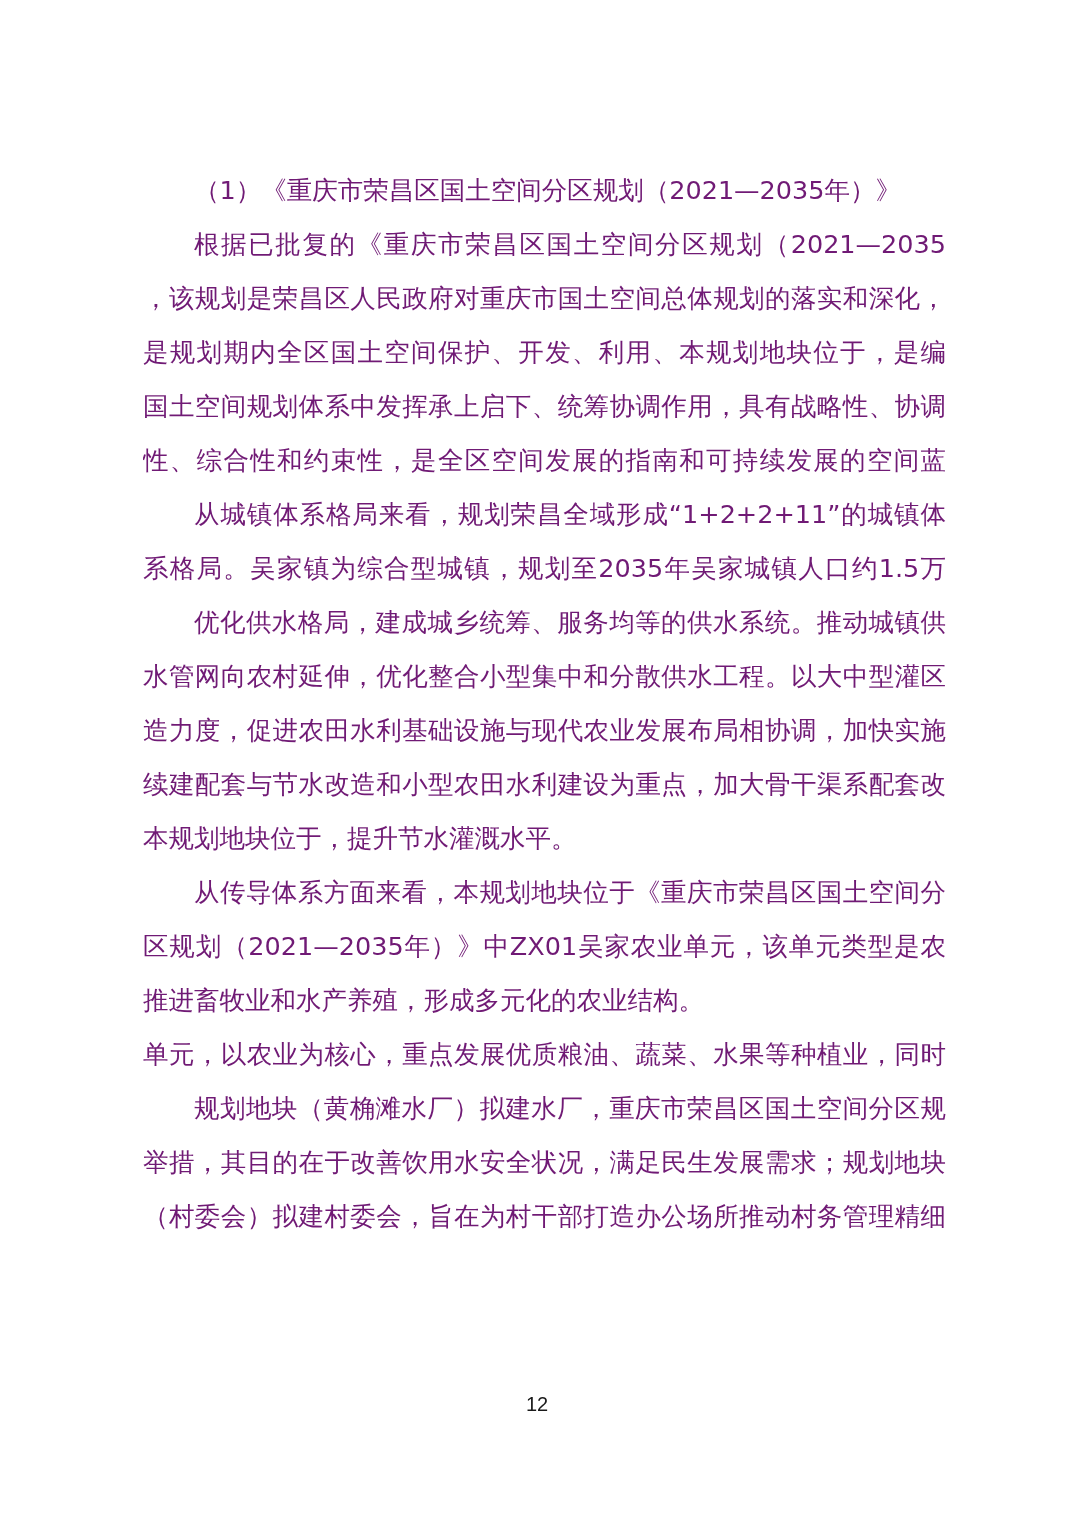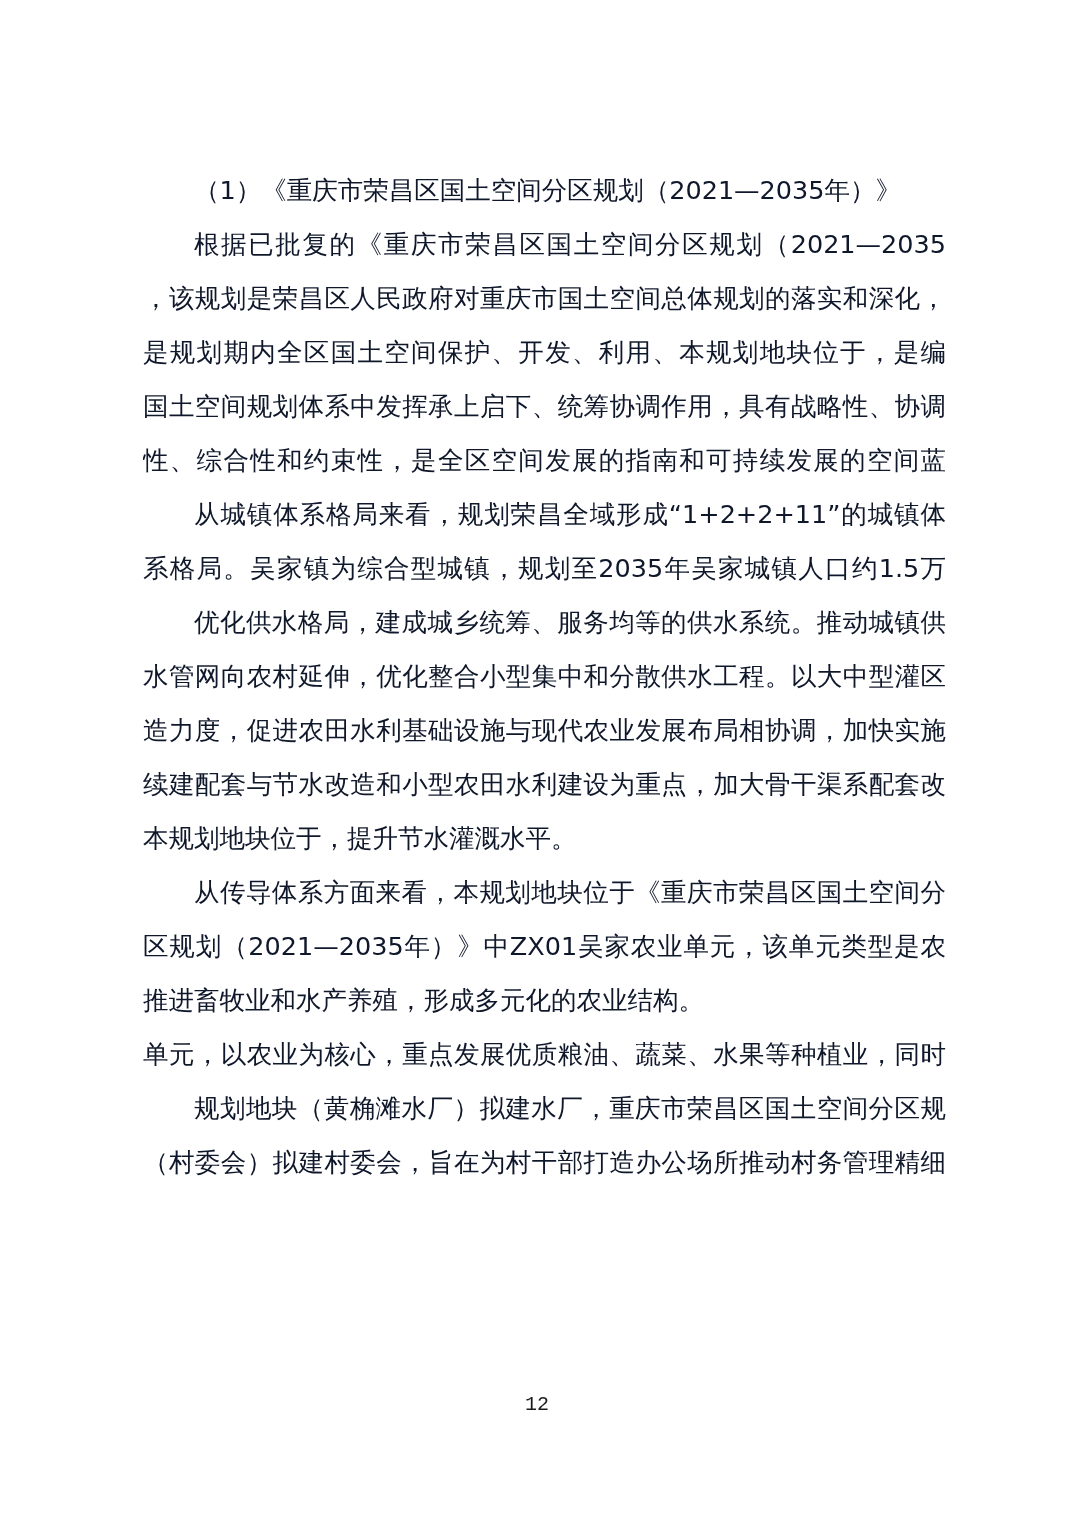--- a/index.html
+++ b/index.html
@@ -43,46 +43,47 @@
     text-indent: 51px;
   }
   .footer {
     position: absolute;
     left: 0;
     bottom: 104px;
     width: 1074px;
     text-align: center;
   }
   .page-number {
-    font-family: Liberation Mono, monospace;
+    font-family: Liberation Sans, sans-serif;
     font-size: 20px;
     color: #1a1a1a;
   }
 </style>
 </head>
 <body>
 
 <div class="page">
-  <main class="content" id="doc-content" style="color: #0f172a;">
+  <main class="content" id="doc-content" style="color: #701a75;">
       <div class="line indent">（1）《重庆市荣昌区国土空间分区规划（2021—2035年）》</div>
       <div class="line indent stretch">根据已批复的《重庆市荣昌区国土空间分区规划（2021—2035年）》</div>
       <div class="line stretch">，该规划是荣昌区人民政府对重庆市国土空间总体规划的落实和深化，</div>
       <div class="line stretch">是规划期内全区国土空间保护、开发、利用、本规划地块位于，是编</div>
       <div class="line stretch">国土空间规划体系中发挥承上启下、统筹协调作用，具有战略性、协调</div>
       <div class="line stretch">性、综合性和约束性，是全区空间发展的指南和可持续发展的空间蓝图。</div>
       <div class="line indent stretch">从城镇体系格局来看，规划荣昌全域形成“1+2+2+11”的城镇体</div>
       <div class="line stretch">系格局。吴家镇为综合型城镇，规划至2035年吴家城镇人口约1.5万人。</div>
       <div class="line indent stretch">优化供水格局，建成城乡统筹、服务均等的供水系统。推动城镇供</div>
       <div class="line stretch">水管网向农村延伸，优化整合小型集中和分散供水工程。以大中型灌区</div>
       <div class="line stretch">造力度，促进农田水利基础设施与现代农业发展布局相协调，加快实施</div>
       <div class="line stretch">续建配套与节水改造和小型农田水利建设为重点，加大骨干渠系配套改</div>
       <div class="line">本规划地块位于，提升节水灌溉水平。</div>
       <div class="line indent stretch">从传导体系方面来看，本规划地块位于《重庆市荣昌区国土空间分</div>
       <div class="line stretch">区规划（2021—2035年）》中ZX01吴家农业单元，该单元类型是农业</div>
       <div class="line">推进畜牧业和水产养殖，形成多元化的农业结构。</div>
       <div class="line stretch">单元，以农业为核心，重点发展优质粮油、蔬菜、水果等种植业，同时</div>
       <div class="line indent stretch">规划地块（黄桷滩水厂）拟建水厂，重庆市荣昌区国土空间分区规划</div>
+      <div class="line stretch">举措，其目的在于改善饮用水安全状况，满足民生发展需求；规划地块</div>
       <div class="line stretch">（村委会）拟建村委会，旨在为村干部打造办公场所推动村务管理精细</div>
     </main>
   <footer class="footer">
     <span class="page-number">12</span>
   </footer>
 </div>
 
 </body></html>

